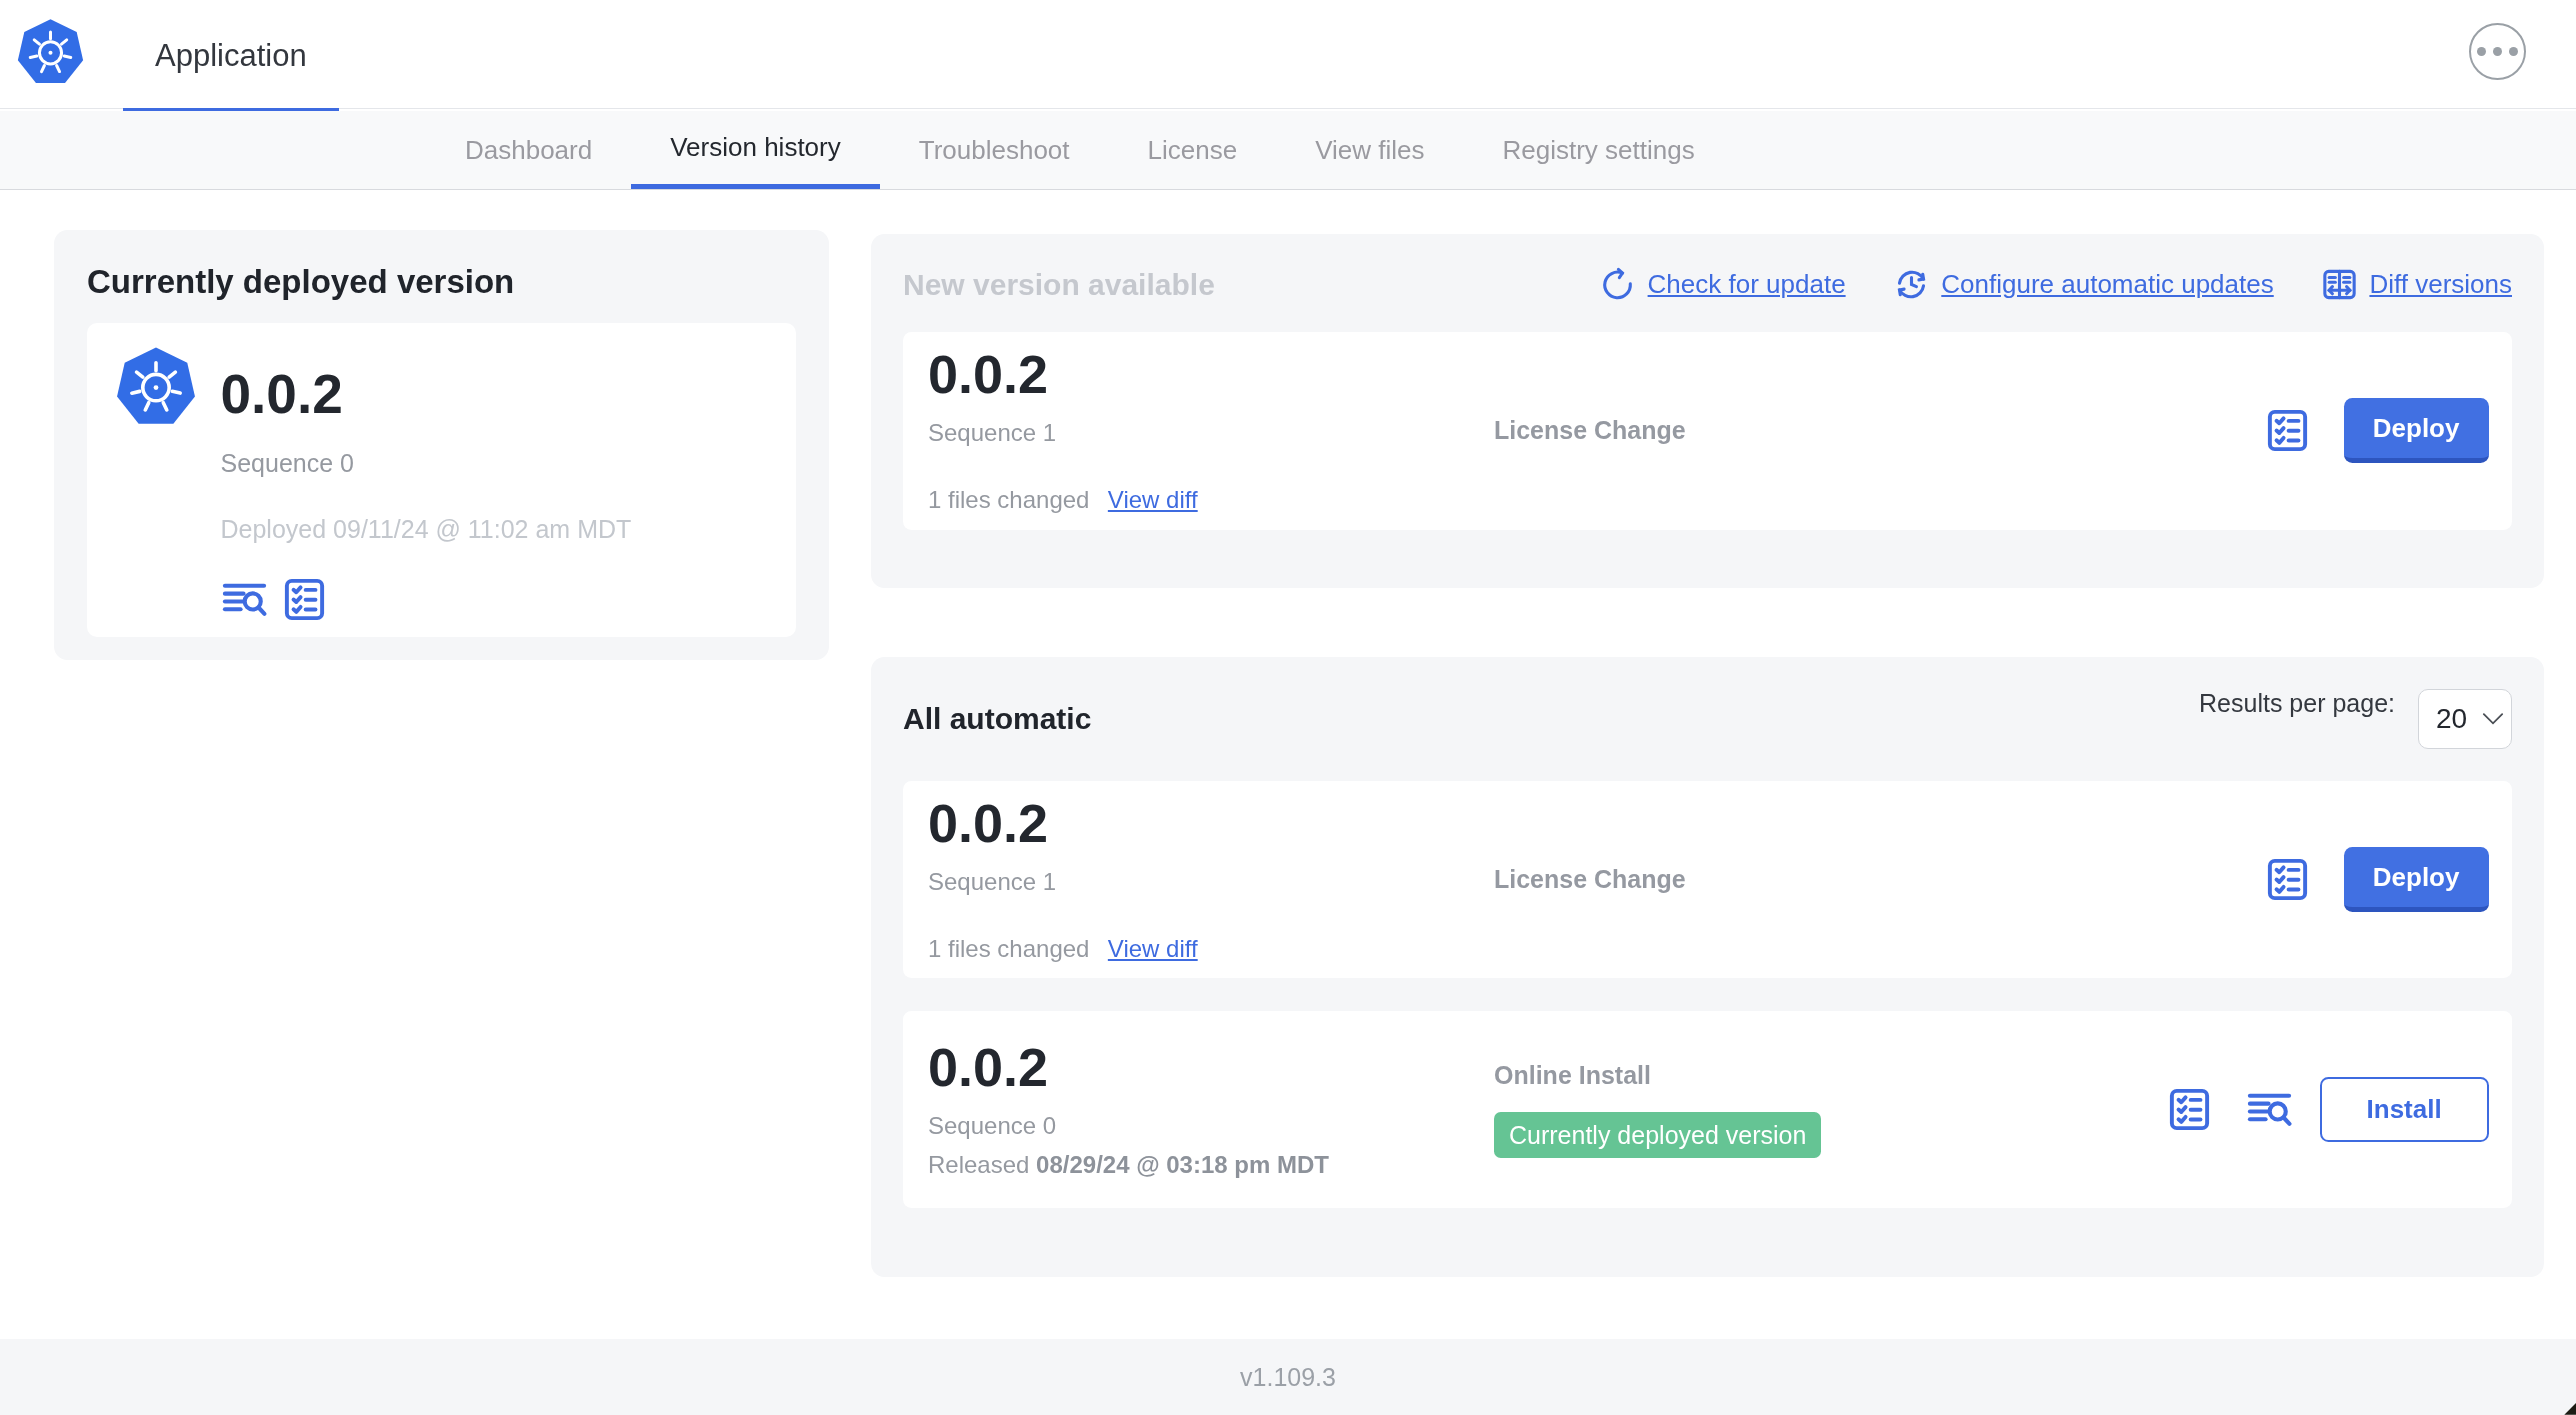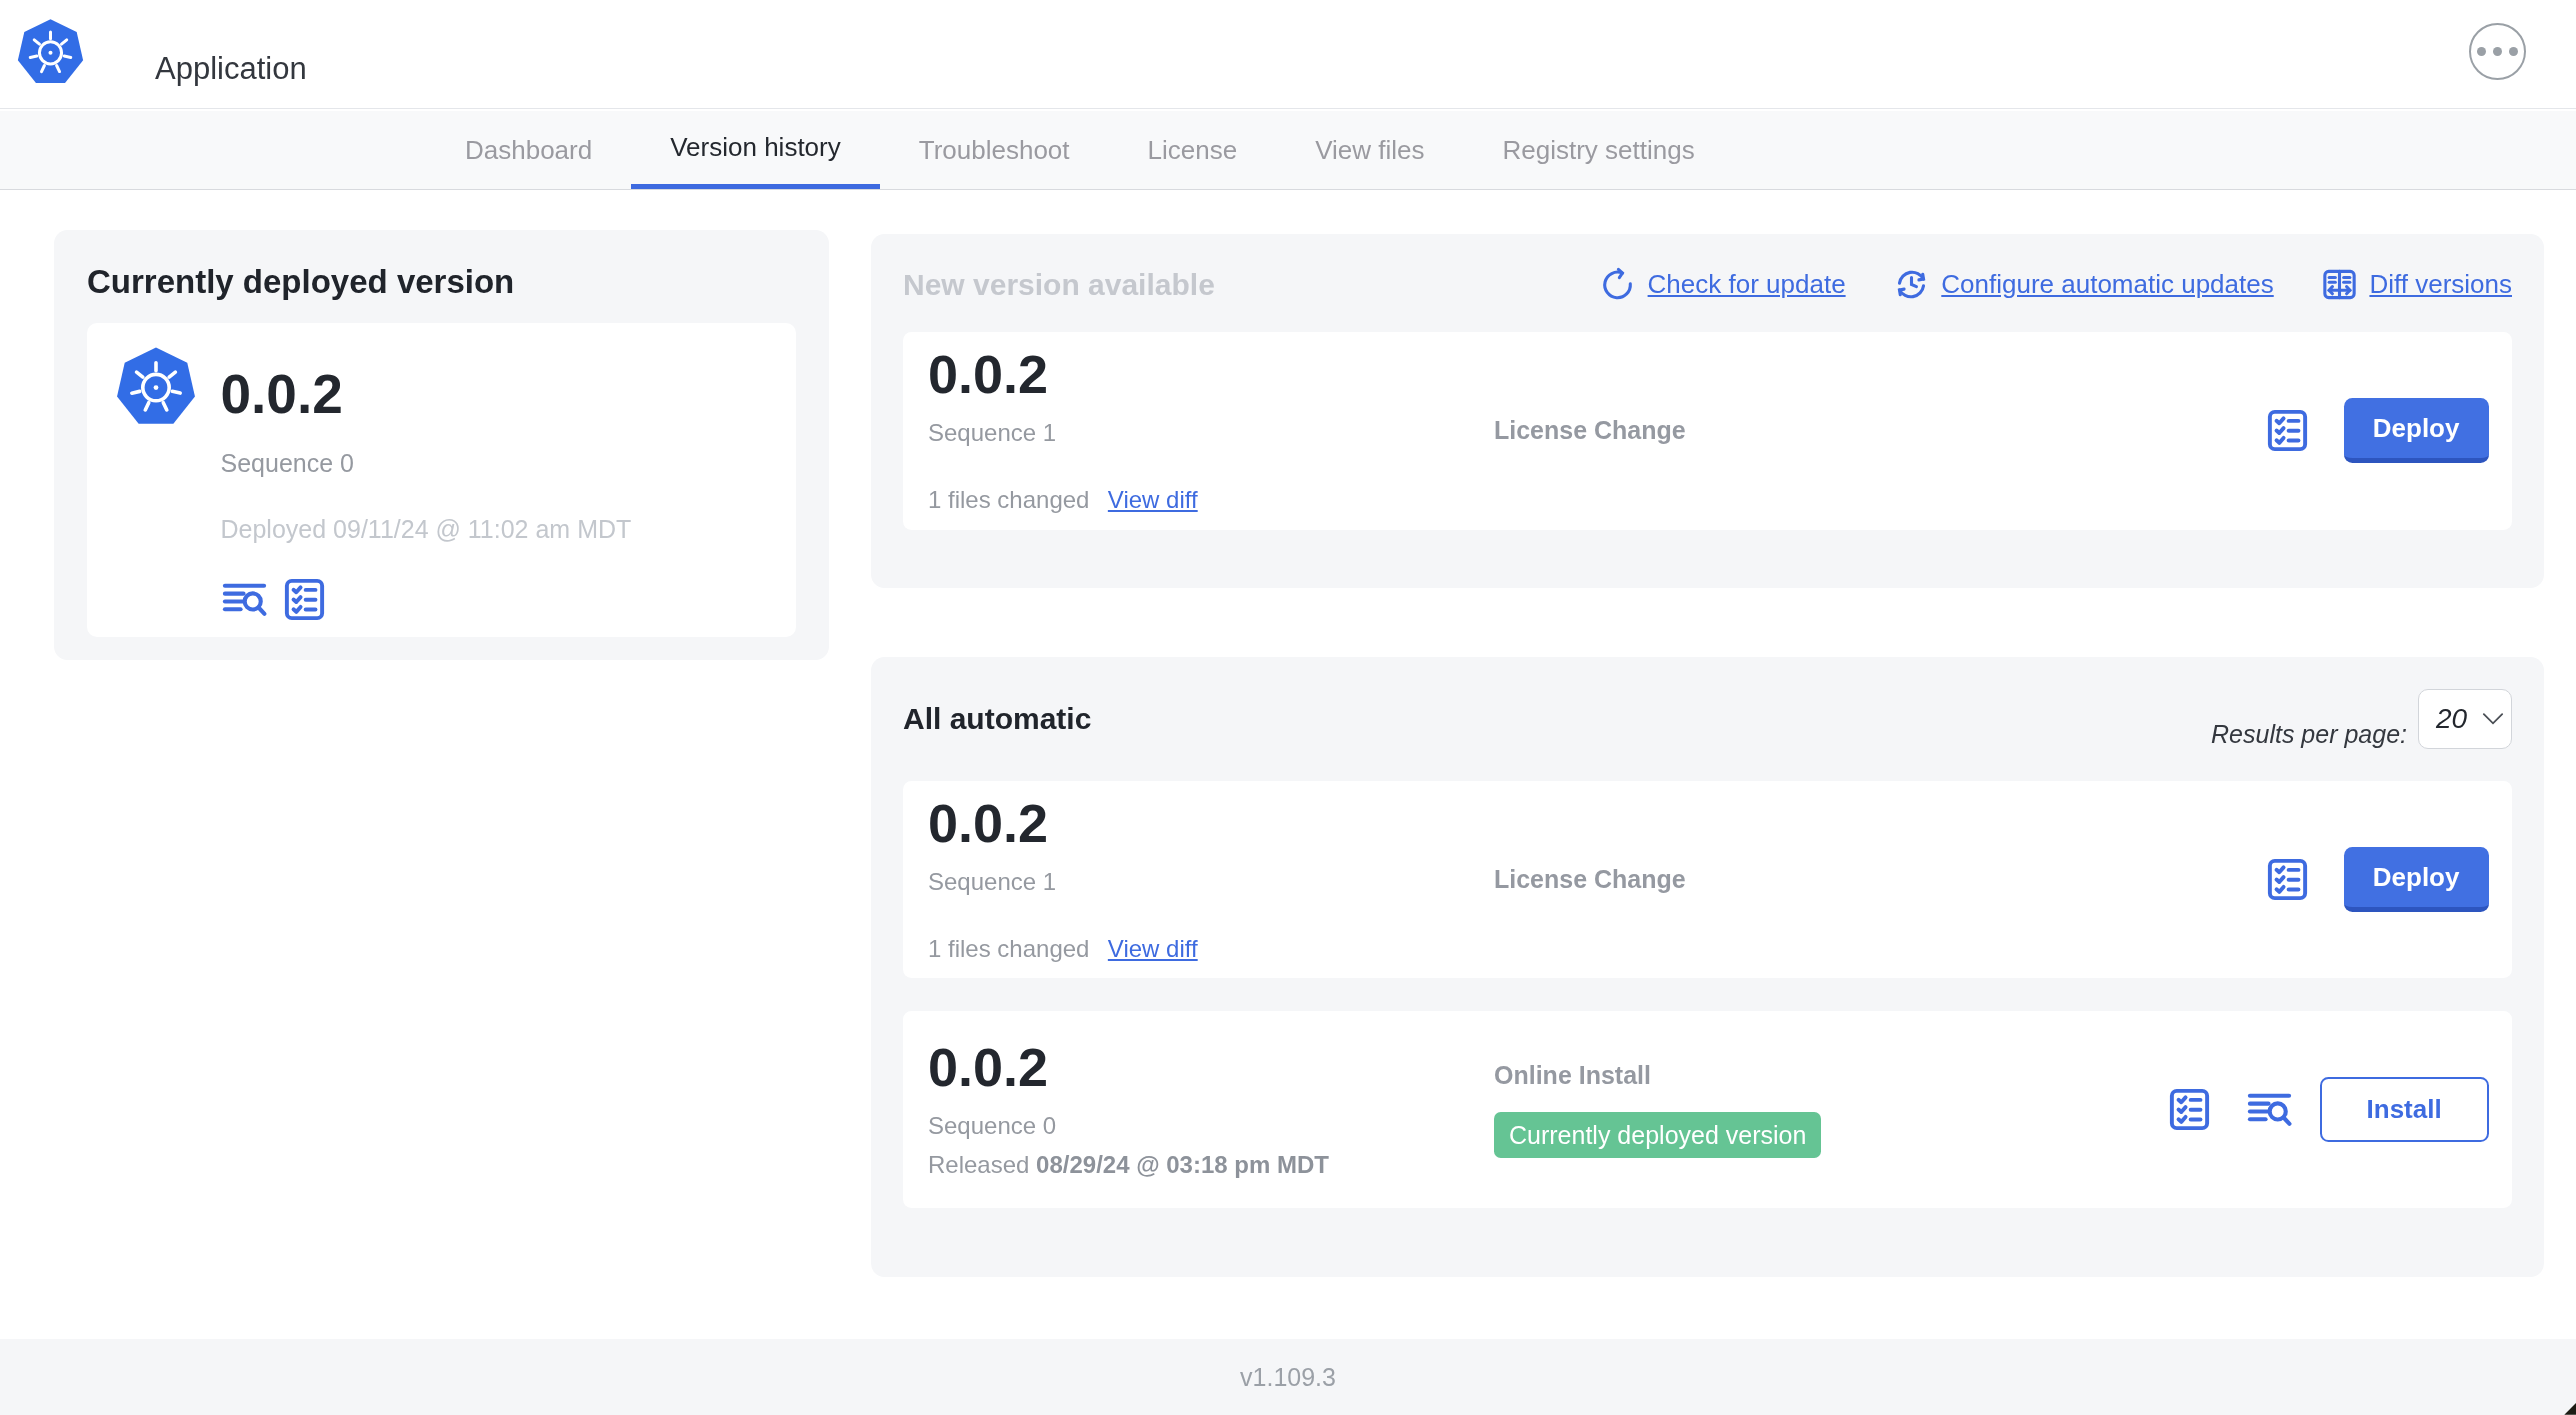--- a/index.html
+++ b/index.html
@@ -6,21 +6,21 @@
   html,body { margin:0; padding:0; }
   body {
     width:2576px; height:1415px; position:relative; overflow:hidden;
     background:#ffffff; font-family:"Liberation Sans", sans-serif; color:#23272e;
   }
 
   
   .topbar { position:absolute; top:0; left:0; width:100%; height:109px; background:#fff; border-bottom:1.7px solid #e4e6ea; }
   .k8s-logo { position:absolute; left:17px; top:18.4px; width:67px; height:70px; }
   .app-tab {
-    position:absolute; left:123px; top:17px; height:109px; display:flex; align-items:center;
+    position:absolute; left:123px; top:4px; height:109px; display:flex; align-items:center;
     padding:0 32px; border-bottom:5.9px solid #3e6be0; font-size:31px; font-weight:500; color:#33373e; cursor:pointer;
   }
   .menu-btn {
     position:absolute; right:50px; top:23.4px; width:57px; height:57px; border-radius:50%;
     border:2.5px solid #9aa0a6; background:#fff; display:flex; align-items:center; justify-content:center; gap:6.7px; cursor:pointer; padding:0;
   }
   .menu-btn .dot { width:9.2px; height:9.2px; border-radius:50%; background:#9aa0a6; }
 
   
   .main-nav {
@@ -73,21 +73,21 @@
   }
   .btn-ghost {
     width:169px; height:65px; background:#fff; border:2.5px solid #3e6be0; border-radius:8.4px;
     color:#3e6be0; font-size:26px; font-weight:700; cursor:pointer; font-family:inherit; margin-left:-6.7px;
   }
 
   
   .av-card { left:871px; top:657px; width:1673px; height:620px; }
   .av-head { display:flex; justify-content:space-between; align-items:center; margin-bottom:32px; }
   .av-title { font-size:30px; font-weight:700; color:#20242b; }
-  .rpp { display:flex; align-items:flex-end; gap:11px;font-style:italic; }
+  .rpp { display:flex; align-items:flex-start; gap:23px; }
   .rpp-label { font-size:25px; color:#34383f; }
   .select-box {
     width:94px; height:60px; background:#fff; border:1.7px solid #d2d5da; border-radius:10px;
     display:flex; align-items:center; justify-content:space-between; padding:0 7px 0 17px;
     font-size:28px; color:#23272e; cursor:pointer;
   }
   .select-box svg { width:22px; height:13.4px; color:#4a4f55; }
   .av-card .version-row { height:197px; }
   .av-card .version-row + .version-row { margin-top:33px; }
 

